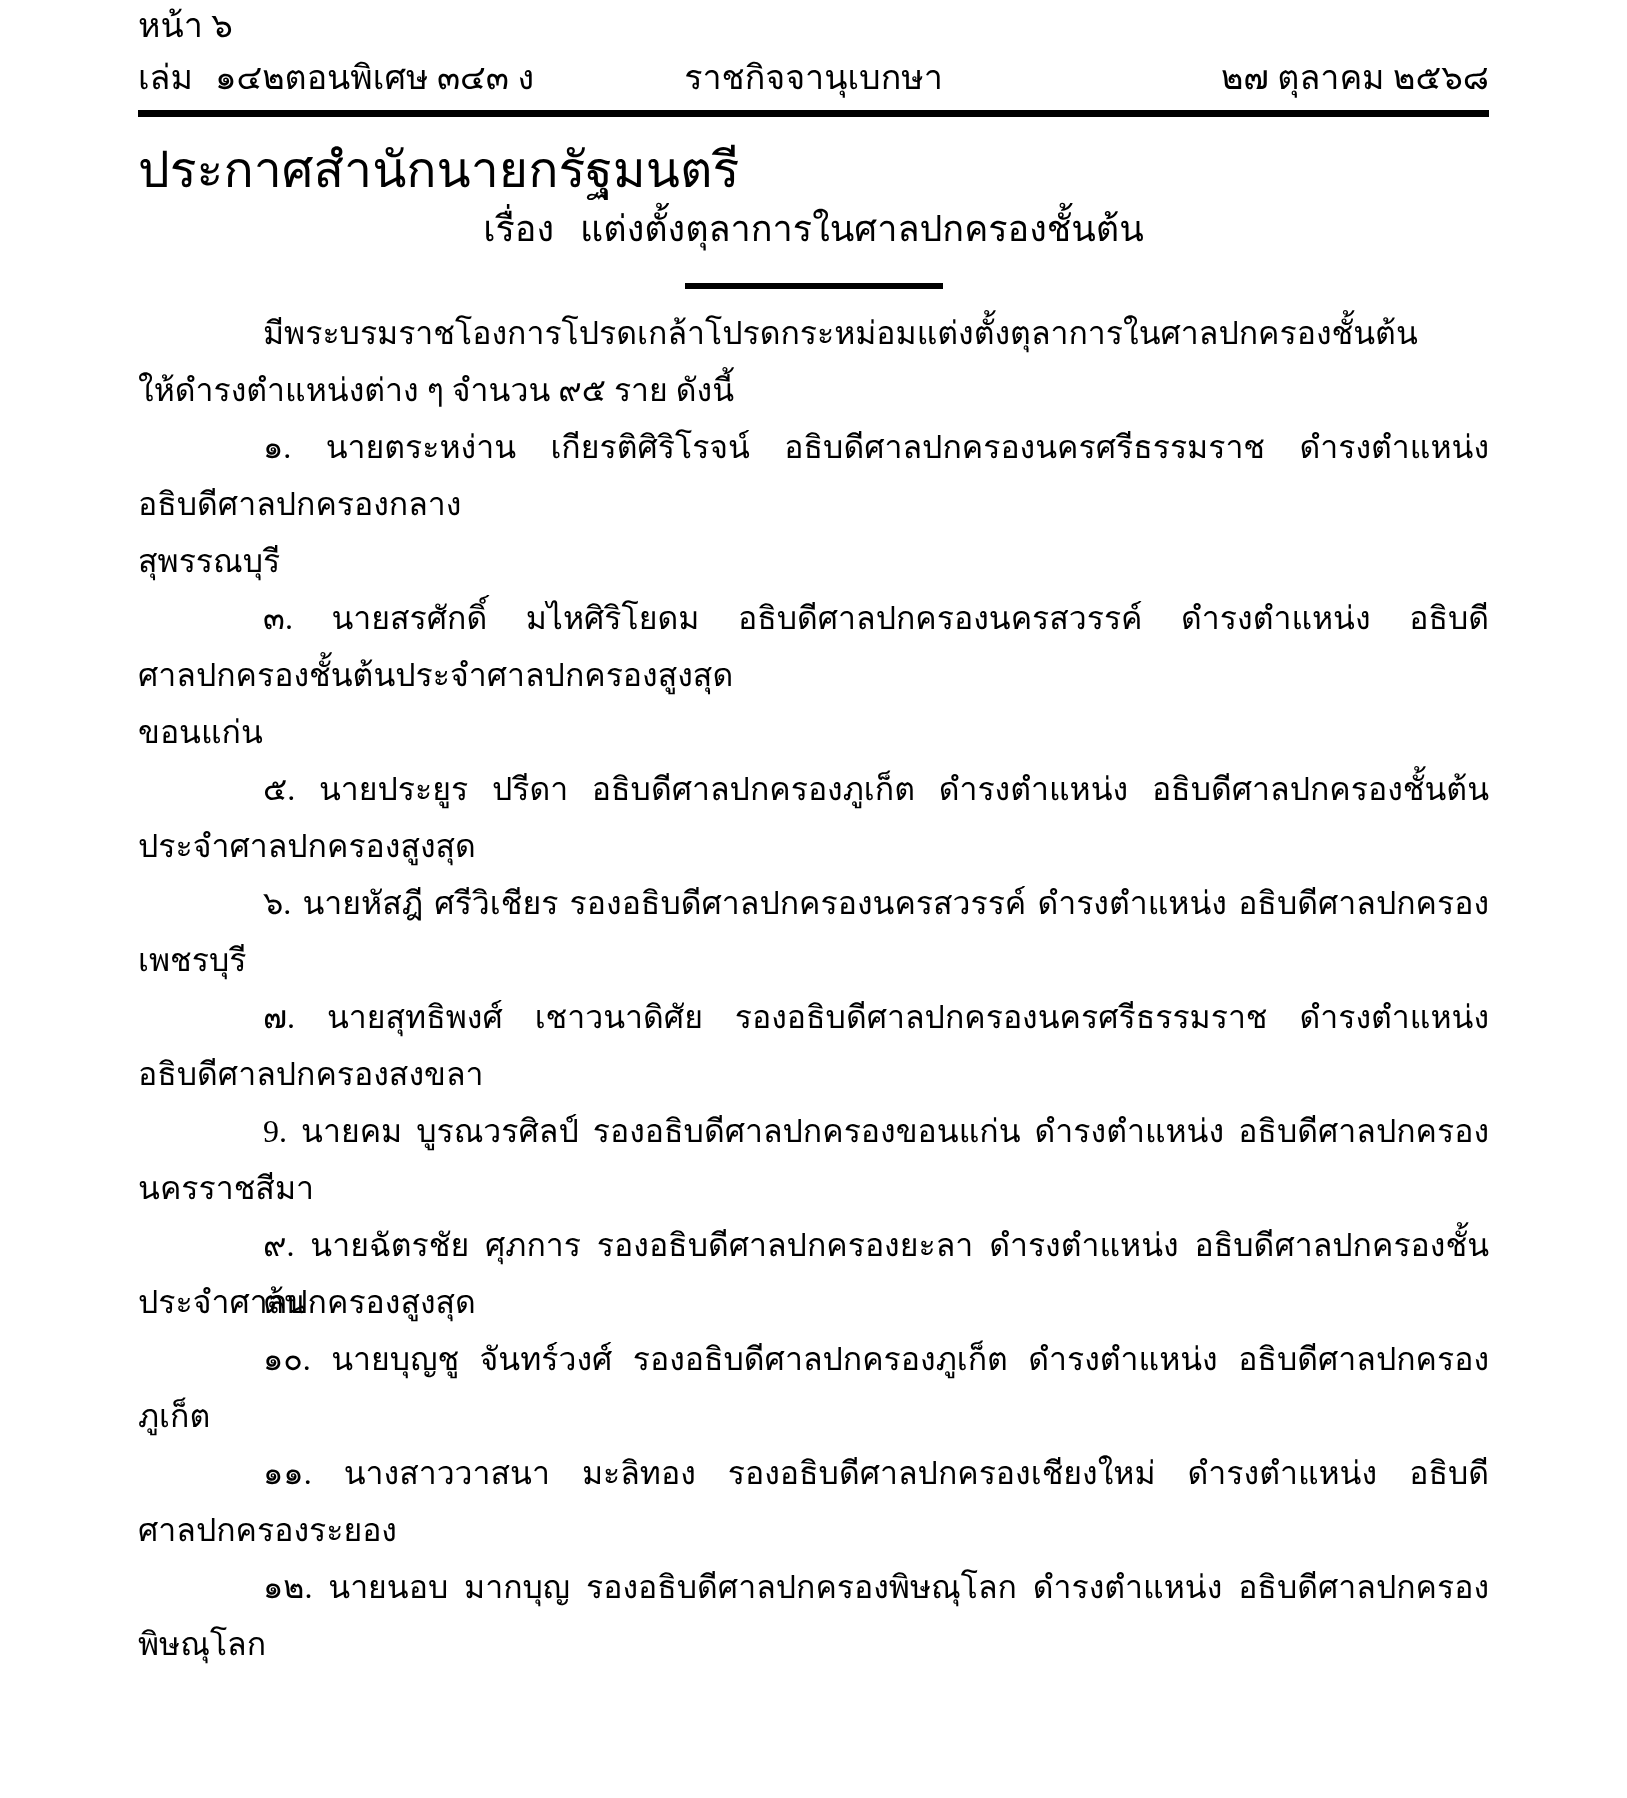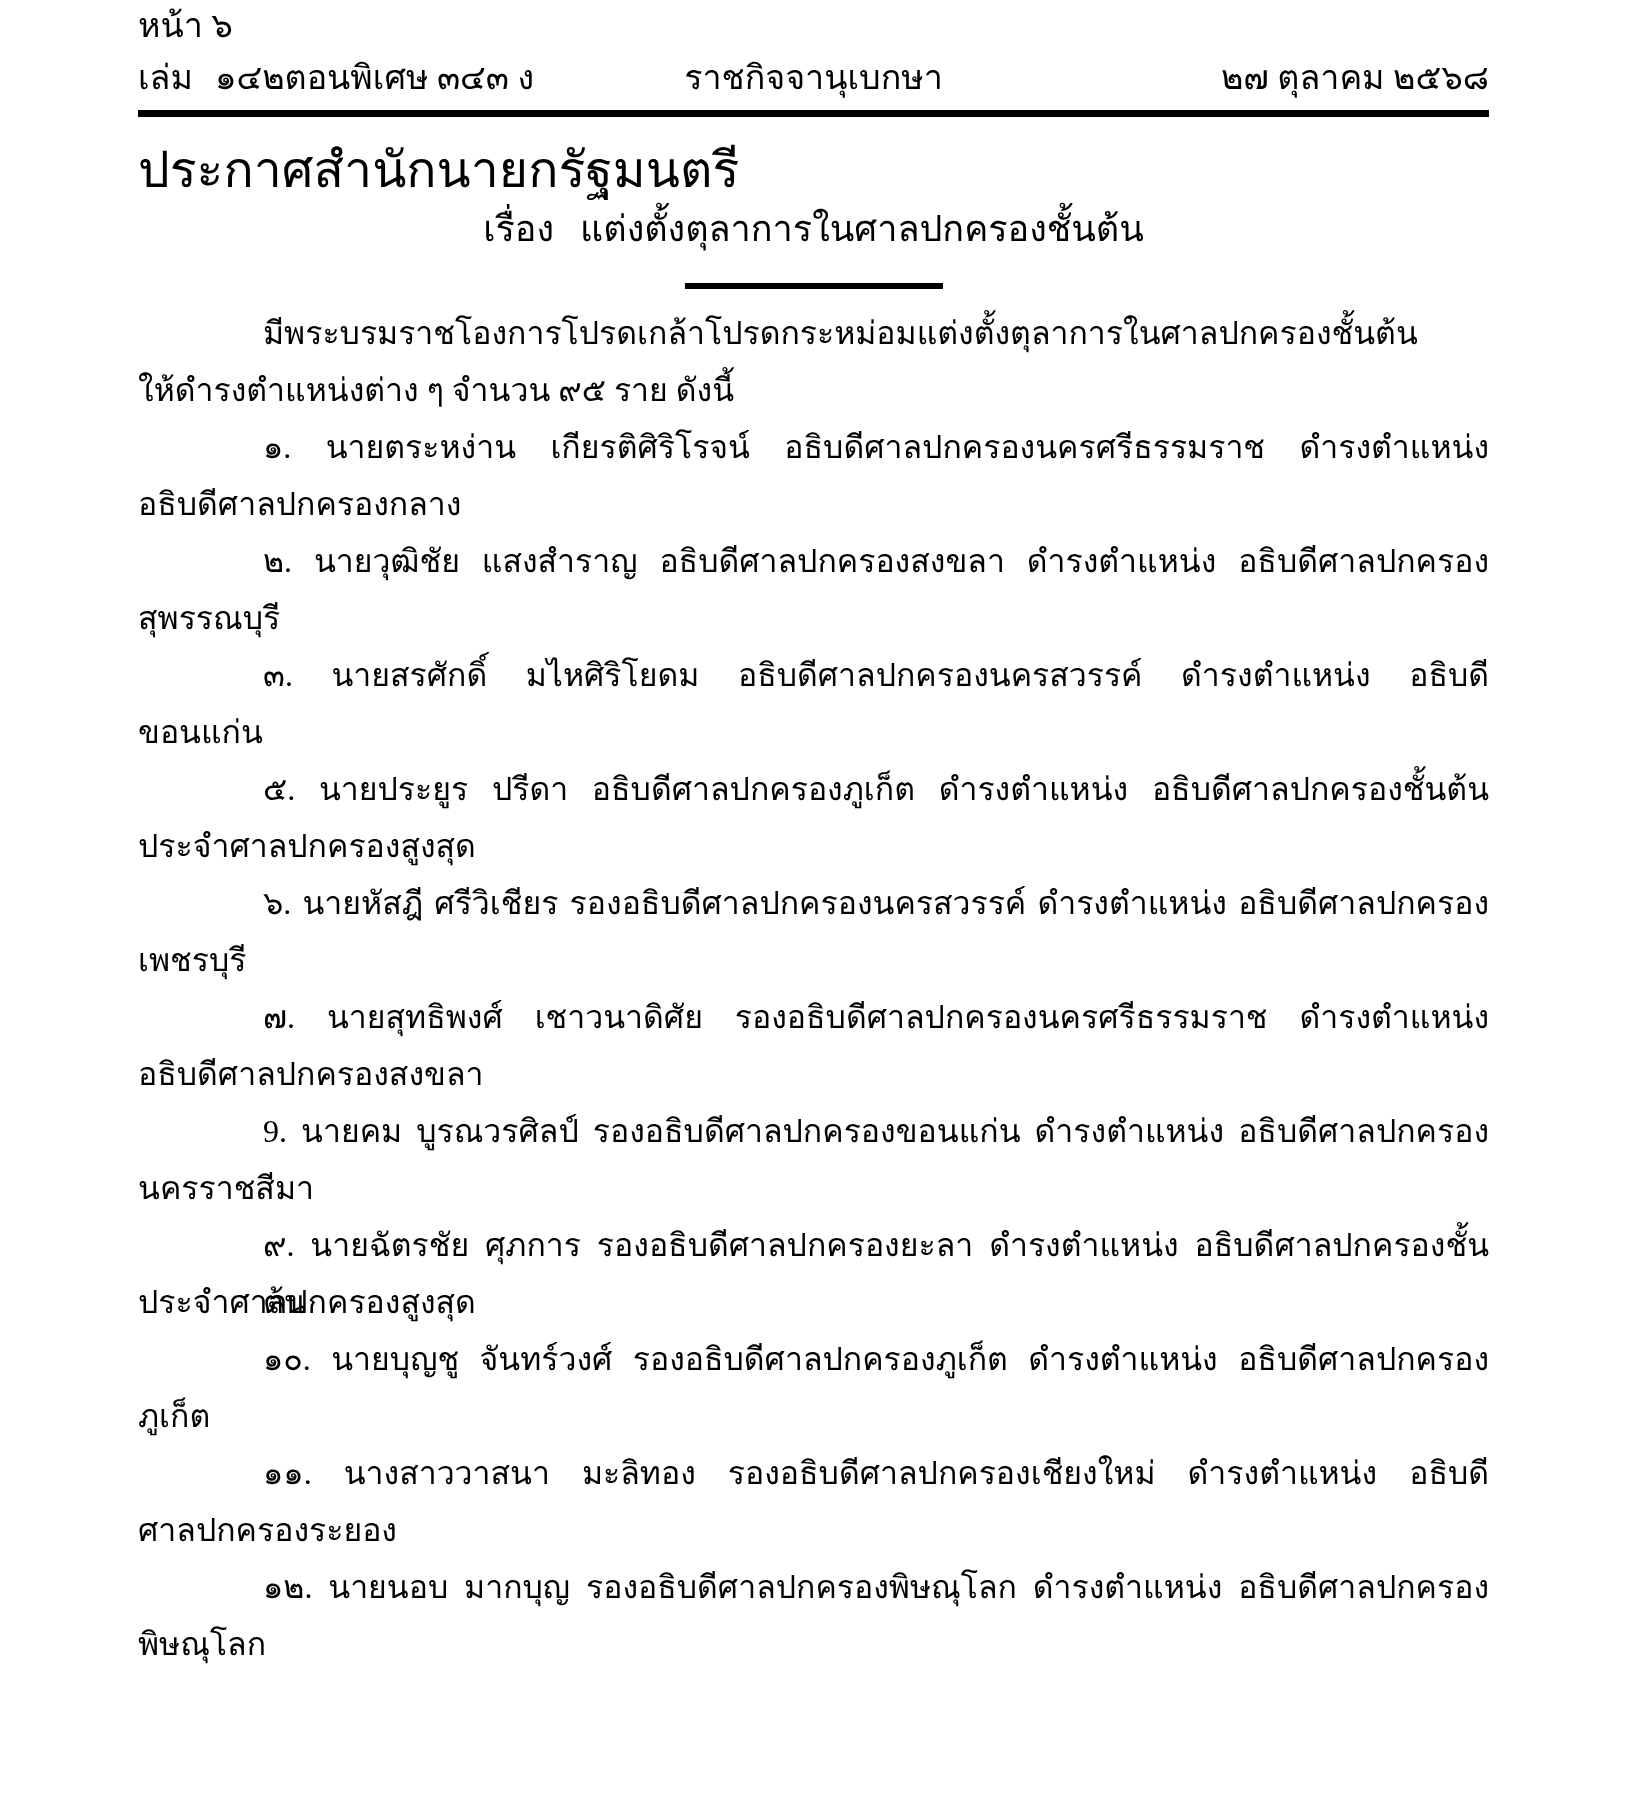--- a/index.html
+++ b/index.html
@@ -112,23 +112,23 @@
       <span>เรื่อง</span><span class="gap"></span><span>แต่งตั้งตุลาการในศาลปกครองชั้นต้น</span>
     </h2>
     <div class="subject-rule"></div>
   </section>
 
   <main class="body" id="body-lines">
       <div class="line just indent">มีพระบรมราชโองการโปรดเกล้าโปรดกระหม่อมแต่งตั้งตุลาการในศาลปกครองชั้นต้น</div>
       <div class="line">ให้ดำรงตำแหน่งต่าง ๆ จำนวน ๙๕ ราย ดังนี้</div>
       <div class="line just indent">๑. นายตระหง่าน เกียรติศิริโรจน์ อธิบดีศาลปกครองนครศรีธรรมราช ดำรงตำแหน่ง</div>
       <div class="line">อธิบดีศาลปกครองกลาง</div>
-      <div class="line just indent">๒. นายวุฒิชัย แสงสำราญ อธิบดีศาลปกครองสงขลา ดำรงตำแหน่ง อธิบดีศาลปกครอง</div>
       <div class="line">สุพรรณบุรี</div>
       <div class="line just indent">๓. นายสรศักดิ์ มไหศิริโยดม อธิบดีศาลปกครองนครสวรรค์ ดำรงตำแหน่ง อธิบดี</div>
+      <div class="line">ศาลปกครองชั้นต้นประจำศาลปกครองสูงสุด</div>
       <div class="line">ขอนแก่น</div>
       <div class="line just indent">๕. นายประยูร ปรีดา อธิบดีศาลปกครองภูเก็ต ดำรงตำแหน่ง อธิบดีศาลปกครองชั้นต้น</div>
       <div class="line">ประจำศาลปกครองสูงสุด</div>
       <div class="line just indent">๖. นายหัสฎี ศรีวิเชียร รองอธิบดีศาลปกครองนครสวรรค์ ดำรงตำแหน่ง อธิบดีศาลปกครอง</div>
       <div class="line">เพชรบุรี</div>
       <div class="line just indent">๗. นายสุทธิพงศ์ เชาวนาดิศัย รองอธิบดีศาลปกครองนครศรีธรรมราช ดำรงตำแหน่ง</div>
       <div class="line">อธิบดีศาลปกครองสงขลา</div>
       <div class="line just indent">9. นายคม บูรณวรศิลป์ รองอธิบดีศาลปกครองขอนแก่น ดำรงตำแหน่ง อธิบดีศาลปกครอง</div>
       <div class="line">นครราชสีมา</div>
       <div class="line just indent">๙. นายฉัตรชัย ศุภการ รองอธิบดีศาลปกครองยะลา ดำรงตำแหน่ง อธิบดีศาลปกครองชั้นต้น</div>

